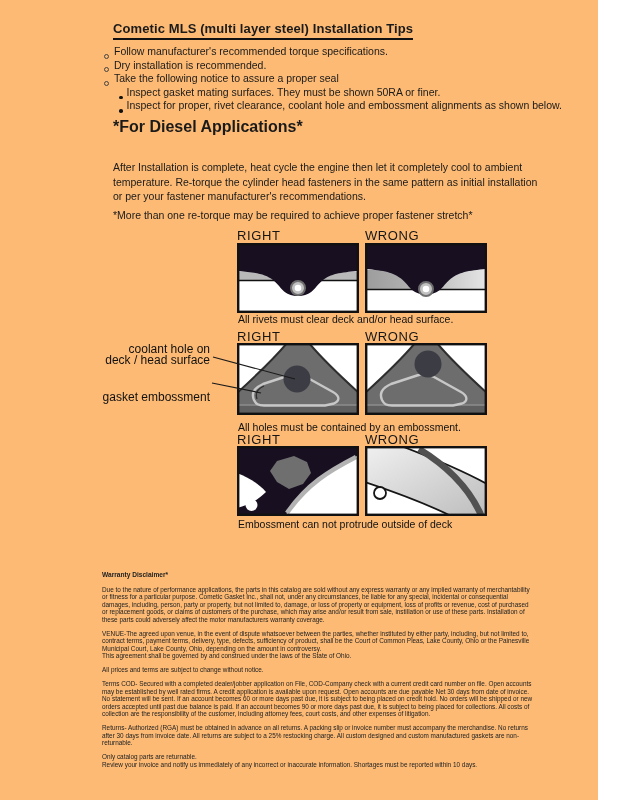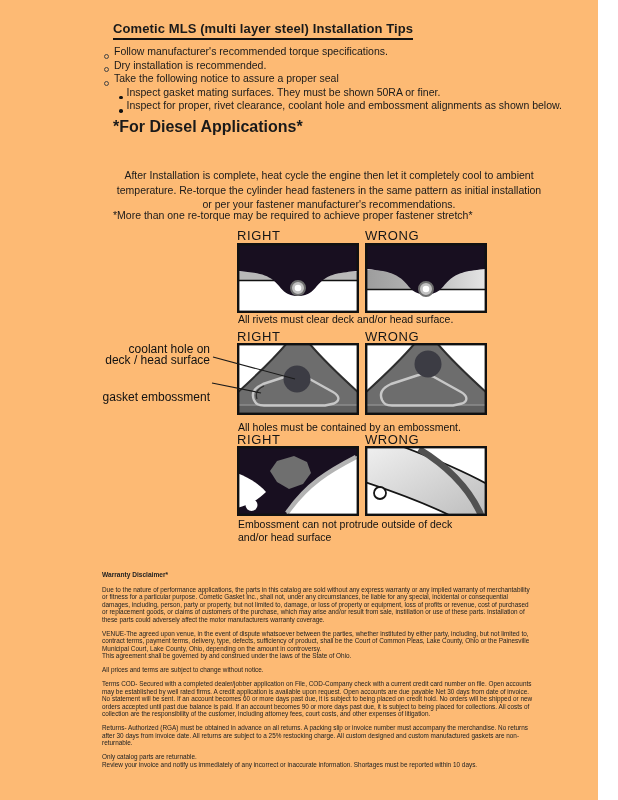--- a/index.html
+++ b/index.html
@@ -65,21 +65,21 @@
         <span class="fb"></span>
         <span>Inspect gasket mating surfaces.  They must be shown 50RA or finer.</span>
       </div>
     <div class="tip sub">
         <span class="fb"></span>
         <span>Inspect for proper, rivet clearance, coolant hole and embossment alignments as shown below.</span>
       </div>
   </div>
 
   <div class="abs diesel-heading">*For Diesel Applications*</div>
-  <div class="abs body-para" style="top:168px;text-align:center;">After Installation is complete, heat cycle the engine then let it completely cool to ambient temperature. Re-torque the cylinder head fasteners in the same pattern as initial installation or per your fastener manufacturer's recommendations.</div>
+  <div class="abs body-para" style="top:160px;">After Installation is complete, heat cycle the engine then let it completely cool to ambient temperature. Re-torque the cylinder head fasteners in the same pattern as initial installation or per your fastener manufacturer's recommendations.</div>
   <div class="abs body-para" style="top:208px;">*More than one re-torque may be required to achieve proper fastener stretch*</div>
 
   <div class="abs dlabel" style="left:237px; top:228px;">RIGHT</div>
   <div class="abs dlabel" style="left:365px; top:228px;">WRONG</div>
 
   <svg class="abs panel" style="left:237px; top:243px;" width="122" height="70" viewBox="0 0 122 70">
     <rect x="0" y="0" width="122" height="70" fill="#ffffff"></rect>
     <rect x="0" y="29" width="122" height="8.5" fill="#b9b9b9"></rect>
     <line x1="0" y1="37.5" x2="122" y2="37.5" stroke="#111" stroke-width="1.6"></line>
     <path d="M0,0 H122 V28 C102,29.5 94,31 86,37 C78,43 76,53 61,53 C46,53 44,43 36,37 C28,31 20,29.5 0,28 Z" fill="#180f20"></path>
@@ -172,21 +172,20 @@
     </defs>
     <rect x="0" y="0" width="122" height="70" fill="#ffffff"></rect>
     <path d="M36,0 L0,0 L0,36 C30,46 60,57 86,70 L122,70 L122,38 C100,26 70,13 36,0 Z" fill="url(#gband)" stroke="#161616" stroke-width="1.8"></path>
     <path d="M54,3 C82,20 104,42 116,69" fill="none" stroke="#515151" stroke-width="6.5"></path>
     <circle cx="15" cy="47" r="6" fill="#ffffff" stroke="#161616" stroke-width="1.8"></circle>
     <rect x="1.2" y="1.2" width="119.6" height="67.6" fill="none" stroke="#111" stroke-width="2.4"></rect>
   </svg>
 
   <div class="abs caption" style="left:238px; top:518px;">
     <div>Embossment can not protrude outside of deck</div>
-    <div>and/or head surface</div>
   </div>
 
   <div class="abs fine-print">
     <h5>Warranty Disclaimer*</h5>
     <p>Due to the nature of performance applications, the parts in this catalog are sold without any express warranty or any implied warranty of merchantability or fitness for a particular purpose.  Cometic Gasket Inc., shall not, under any circumstances, be liable for any special, incidental or consequential damages, including, person, party or property, but not limited to, damage, or loss of property or equipment, loss of profits or revenue, cost of purchased or replacement goods, or claims of customers of the purchase, which may arise and/or result from sale, instillation or use of these parts.  Installation of these parts could adversely affect the motor manufacturers warranty coverage.</p>
     <p class="tight">VENUE-The agreed upon venue, in the event of dispute whatsoever between the parties, whether instituted by either party, including, but not limited to, contract terms, payment terms, delivery, type, defects, sufficiency of product, shall be the Court of Common Pleas, Lake County, Ohio or the Painesville Municipal Court, Lake County, Ohio, depending on the amount in controversy.</p>
     <p>This agreement shall be governed by and construed under the laws of the State of Ohio.</p>
     <p>All prices and terms are subject to change without notice.</p>
     <p>Terms COD- Secured with a completed dealer/jobber application on File, COD-Company check with a current credit card number on file.  Open accounts may be established by well rated firms.  A credit application is available upon request.  Open accounts are due payable Net 30 days from date of invoice.  No statement will be sent.  If an account becomes 60 or more days past due, it is subject to being placed on credit hold.  No orders will be shipped or new orders accepted until past due balance is paid.  If an account becomes 90 or more days past due, it is subject to being placed for collections.  All costs of collection are the responsibility of the customer, including attorney fees, court costs, and other expenses of litigation.</p>
     <p>Returns- Authorized (RGA) must be obtained in advance on all returns.  A packing slip or invoice number must accompany the merchandise.  No returns after 30 days from invoice date.  All returns are subject to a 25% restocking charge.  All custom designed and custom manufactured gaskets are non-returnable.</p>

